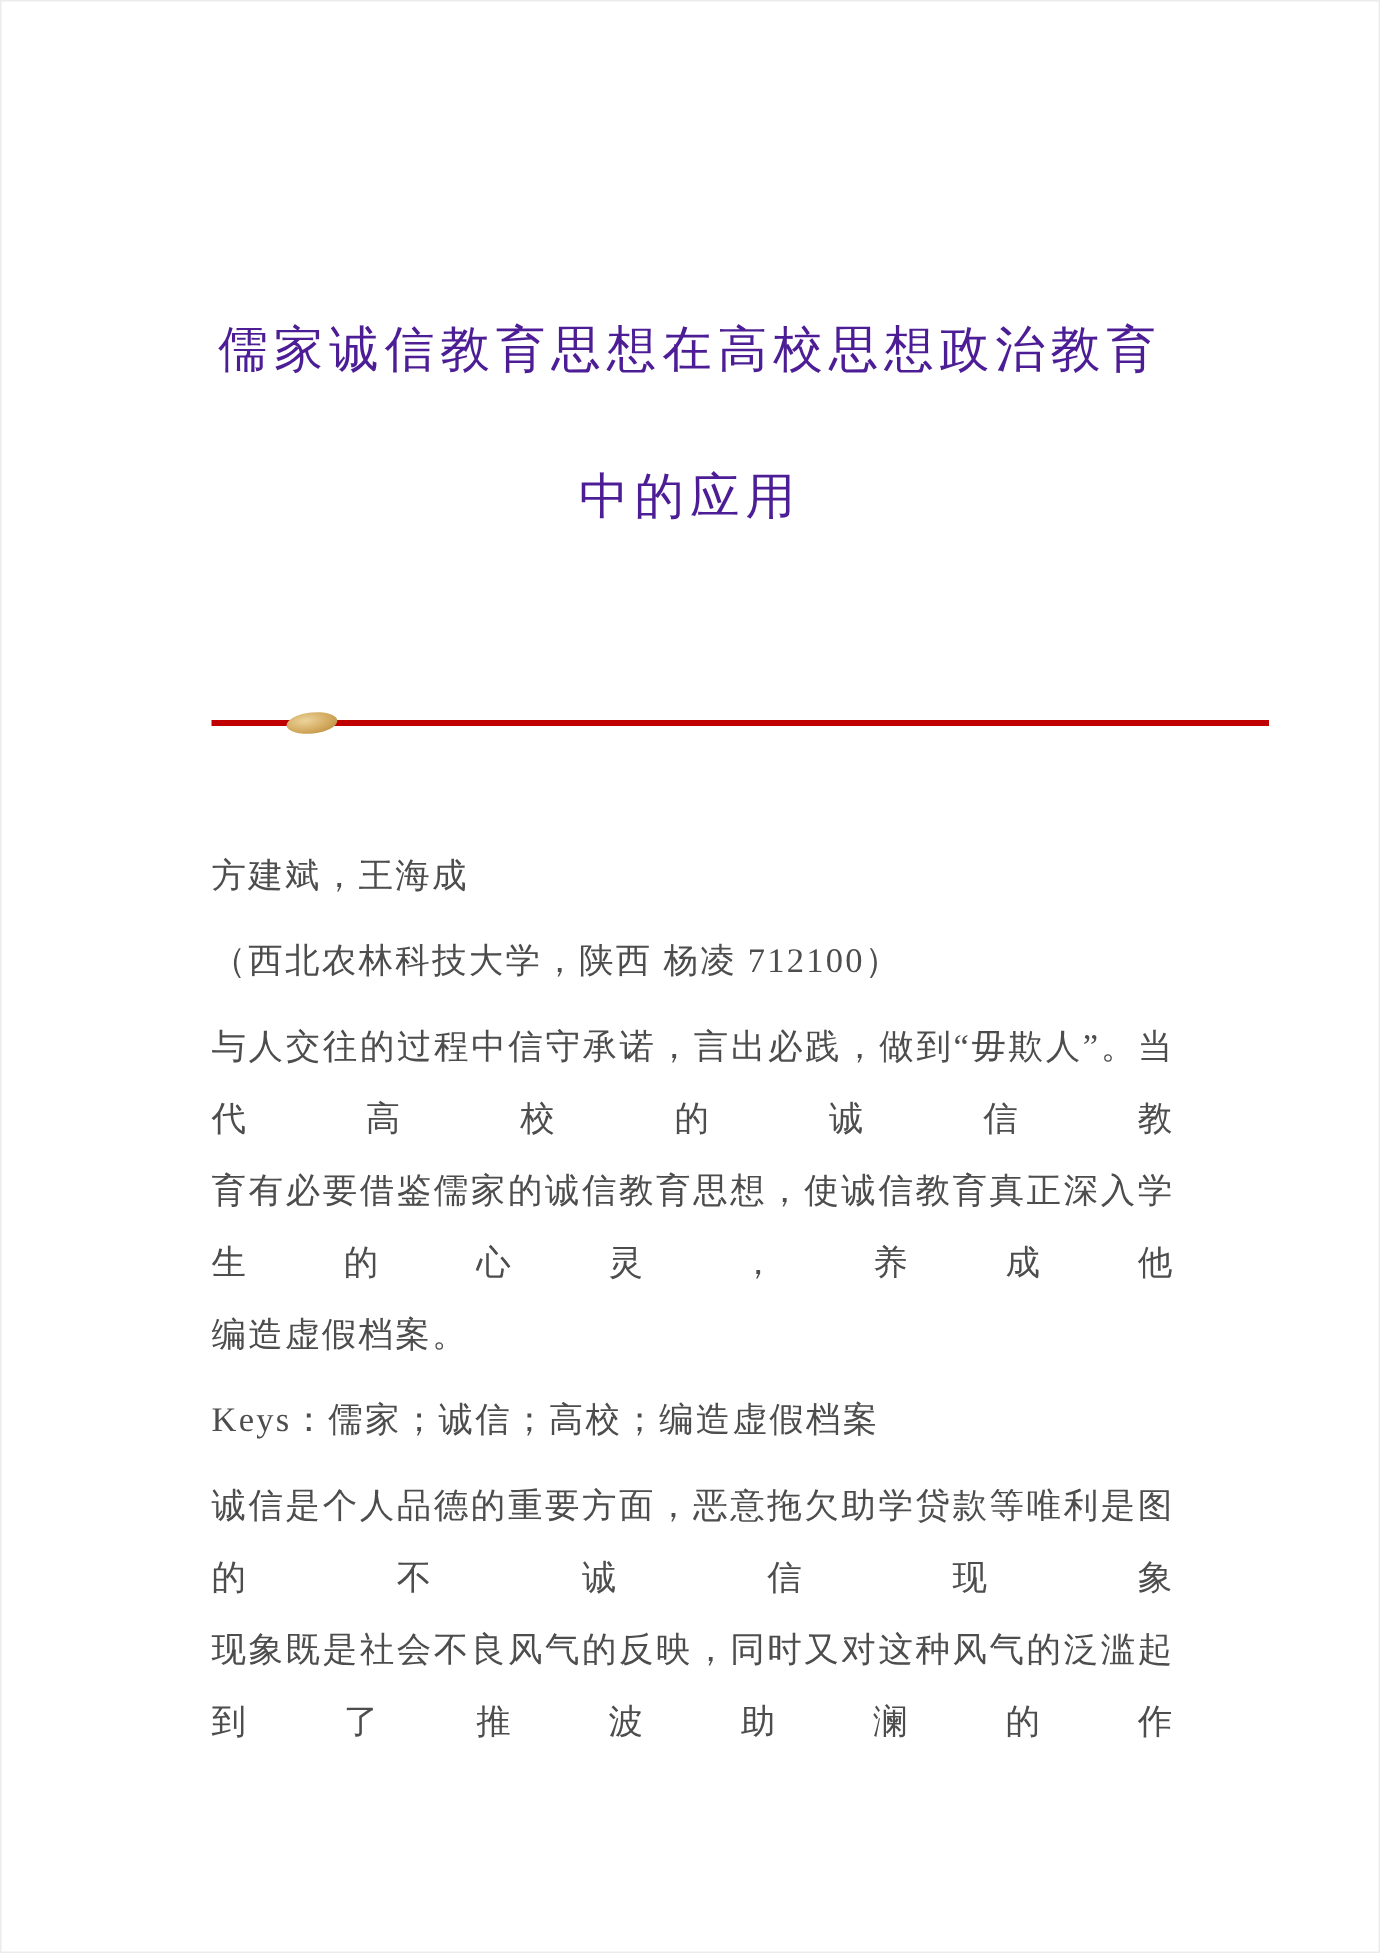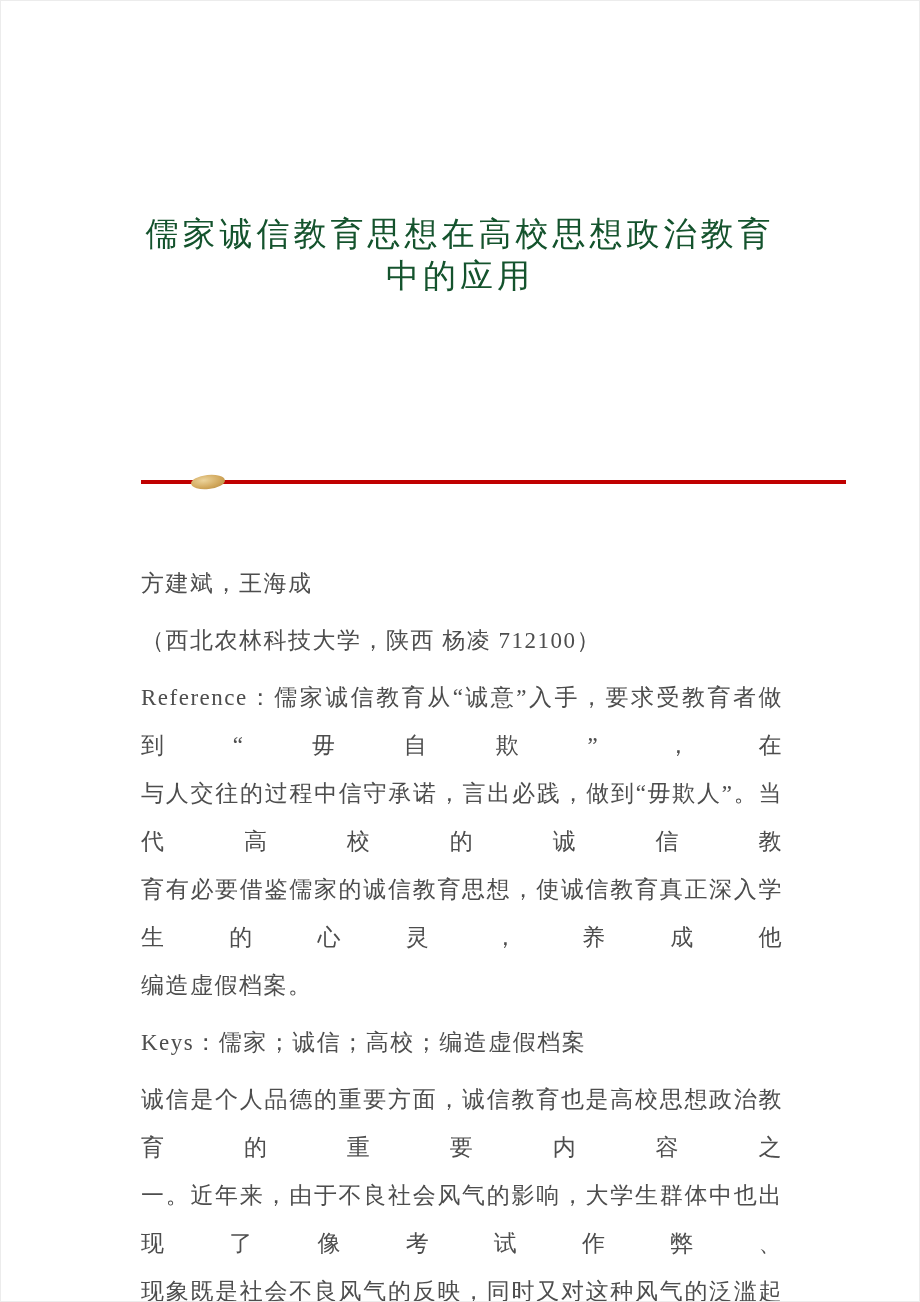--- a/index.html
+++ b/index.html
@@ -17,29 +17,30 @@
     border: 1px solid #ececec;
     overflow: hidden;
     font-family: "Liberation Serif", "DejaVu Serif", serif;
   }
   .title-block {
     position: absolute;
     top: 212px;
     left: 0;
     right: 0;
     text-align: center;
-    color: #14532d;
+    color: #4c1d95;
   }
   .title-line {
     font-size: 33px;
     line-height: 42px;
     letter-spacing: 4px;
     font-weight: 400;
   }
   .title-line.second {
+    margin-top: 56px;
   }
   .divider {
     position: absolute;
     top: 479px;
     left: 140px;
     width: 705px;
     height: 4px;
     background: #c00000;
   }
   .divider-ornament {
@@ -89,28 +90,26 @@
   </div>
 
   <div class="doc-body">
       <div class="paragraph">
         <div class="line">方建斌，王海成</div>
       </div>
       <div class="paragraph">
         <div class="line">（西北农林科技大学，陕西 杨凌 712100）</div>
       </div>
       <div class="paragraph">
-        <div class="line justify">Reference：儒家诚信教育从“诚意”入手，要求受教育者做到“毋自欺”，在</div>
         <div class="line justify">与人交往的过程中信守承诺，言出必践，做到“毋欺人”。当代高校的诚信教</div>
         <div class="line justify">育有必要借鉴儒家的诚信教育思想，使诚信教育真正深入学生的心灵，养成他</div>
         <div class="line">编造虚假档案。</div>
       </div>
       <div class="paragraph">
         <div class="line">Keys：儒家；诚信；高校；编造虚假档案</div>
       </div>
       <div class="paragraph">
-        <div class="line justify">诚信是个人品德的重要方面，诚信教育也是高校思想政治教育的重要内容之</div>
-        <div class="line justify">一。近年来，由于不良社会风气的影响，大学生群体中也出现了像考试作弊、</div>
+        <div class="line justify">诚信是个人品德的重要方面，恶意拖欠助学贷款等唯利是图的不诚信现象</div>
         <div class="line justify">现象既是社会不良风气的反映，同时又对这种风气的泛滥起到了推波助澜的作</div>
       </div>
     </div>
 
 </div>
 
 </body></html>

